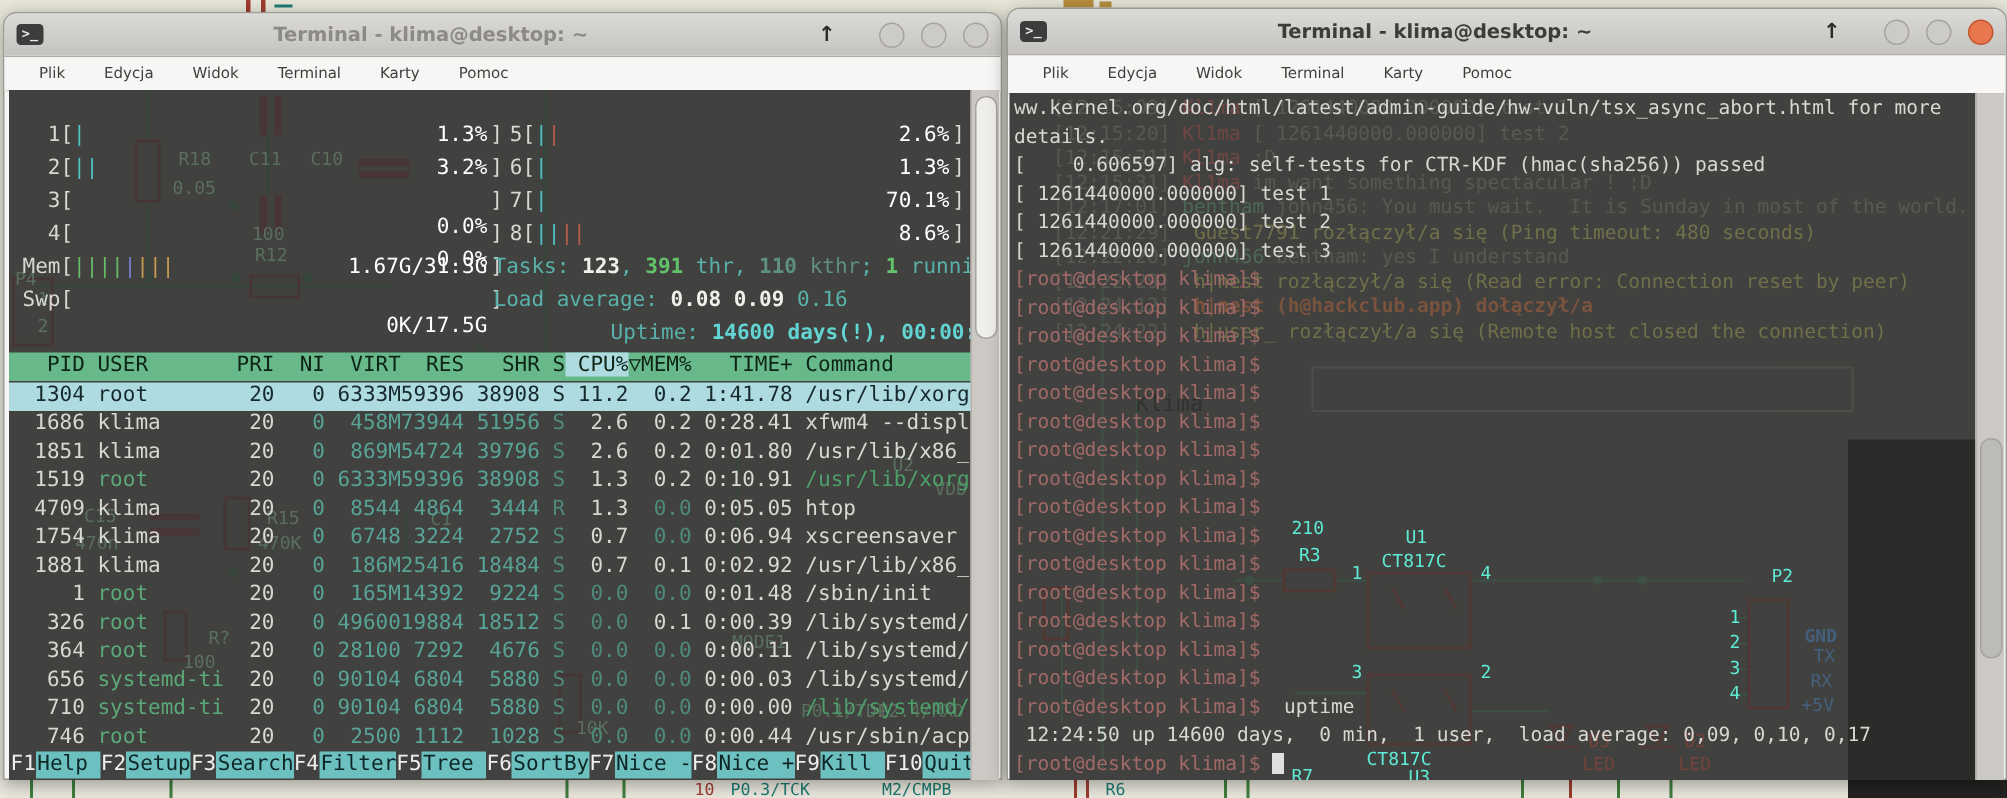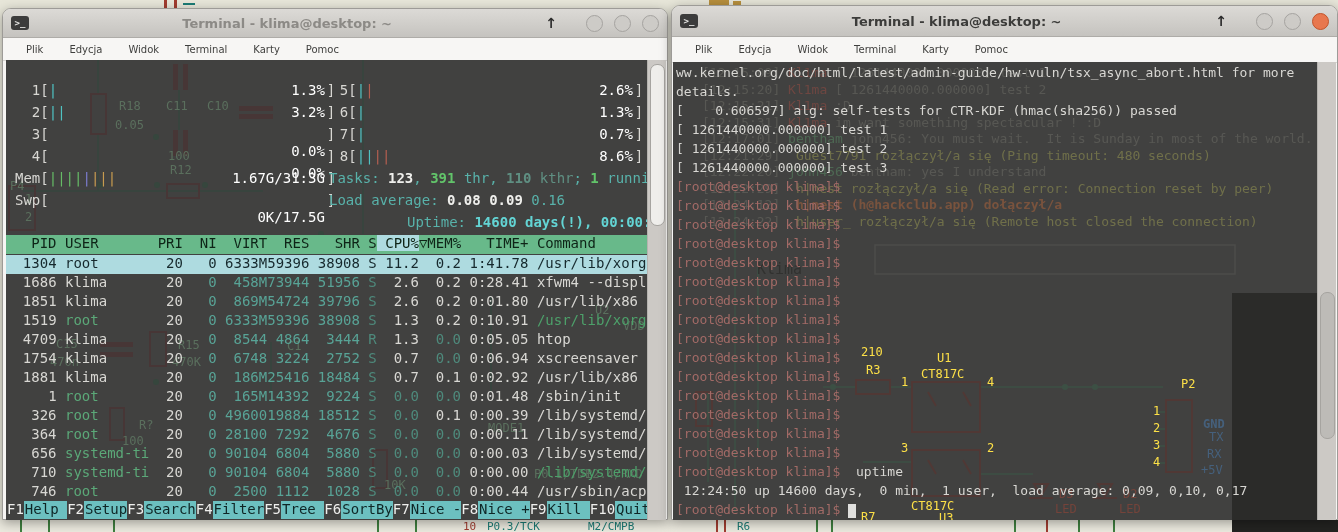--- a/index.html
+++ b/index.html
@@ -28,21 +28,21 @@
   .menu-item{font-size:10px;color:#3f3f3d;padding:0 11px;}
   
   .term{position:absolute;background:#414140;overflow:hidden;}
   .term-left{left:3px;top:51px;width:645px;height:460px;font:14px "DejaVu Sans Mono",monospace;}
   .win-left .term{top:51px;}
   .term-right{left:1px;top:56px;width:644px;height:458px;font:13px "DejaVu Sans Mono",monospace;}
   .tl{position:absolute;white-space:pre;line-height:17px;}
   .ghostsvg{position:absolute;left:0;top:0;opacity:.6;}
   .glabel{position:absolute;font:12px "DejaVu Sans Mono",monospace;white-space:pre;}
   .gl-left{color:#5a6f5d;}
-  .gl-g{color:#fde047;} .gl-b{color:#45607c;} .gl-r{color:#74433a;}
+  .gl-g{color:#5eead4;} .gl-b{color:#45607c;} .gl-r{color:#74433a;}
   .ghost-irc{position:absolute;white-space:pre;opacity:.62;line-height:15px;}
   .gts{color:#66665f;} .gnick{color:#8a4a42;} .gnick2{color:#55805f;}
   .gtxt{color:#666660;} .golive{color:#8c8c50;} .gbrown{color:#9c5e3c;font-weight:bold;}
   .ghost-klima{position:absolute;color:#2e2e2c;font:15px "DejaVu Sans Mono",monospace;opacity:.8;}
   
   .fg{color:#d8d7d3;} .prompt{color:#a26a66;}
   .cursor{display:inline-block;width:1ch;height:14px;background:#e0e0de;vertical-align:middle;}
   .cyan{color:#58b2aa;} .cyanb{color:#63d4d4;font-weight:bold;}
   .whiteb{color:#efefec;font-weight:bold;} .greenb{color:#62c46a;font-weight:bold;}
   .dim{color:#5f8f82;} .dimb{color:#5f8f82;font-weight:bold;}
@@ -184,21 +184,21 @@
           <span class="glabel gl-left" style="left: 482px; top: 407px; margin-left: 46px;">P0.1/TD1</span>
           <span class="glabel gl-left" style="left: 579px; top: 407px;">P2.4/RXD</span>
         </div>
       <div id="htop-lines">
           <div class="tl" style="left: 9px; top: 22px;"><span class="mlabel">1</span><span class="br">[</span><span class="mbar"><span class="mark-c">|</span><span class="mval">1.3%</span></span><span class="br">]</span></div>
           <div class="tl" style="left: 9px; top: 44px;"><span class="mlabel">2</span><span class="br">[</span><span class="mbar"><span class="mark-c">|</span><span class="mark-c">|</span><span class="mval">3.2%</span></span><span class="br">]</span></div>
           <div class="tl" style="left: 9px; top: 66px;"><span class="mlabel">3</span><span class="br">[</span><span class="mbar"><span class="mval">0.0%</span></span><span class="br">]</span></div>
           <div class="tl" style="left: 9px; top: 88px;"><span class="mlabel">4</span><span class="br">[</span><span class="mbar"><span class="mval">0.0%</span></span><span class="br">]</span></div>
           <div class="tl" style="left: 317px; top: 22px;"><span class="mlabel">5</span><span class="br">[</span><span class="mbar"><span class="mark-c">|</span><span class="mark-r">|</span><span class="mval">2.6%</span></span><span class="br">]</span></div>
           <div class="tl" style="left: 317px; top: 44px;"><span class="mlabel">6</span><span class="br">[</span><span class="mbar"><span class="mark-c">|</span><span class="mval">1.3%</span></span><span class="br">]</span></div>
-          <div class="tl" style="left: 317px; top: 66px;"><span class="mlabel">7</span><span class="br">[</span><span class="mbar"><span class="mark-c">|</span><span class="mval">0.7%</span></span><span class="br">]</span></div>
+          <div class="tl" style="left: 317px; top: 66px;"><span class="mlabel">7</span><span class="br">[</span><span class="mbar"><span class="mark-c">|</span><span class="mval">70.1%</span></span><span class="br">]</span></div>
           <div class="tl" style="left: 317px; top: 88px;"><span class="mlabel">8</span><span class="br">[</span><span class="mbar"><span class="mark-c">|</span><span class="mark-c">|</span><span class="mark-r">|</span><span class="mark-r">|</span><span class="mval">8.6%</span></span><span class="br">]</span></div>
           <div class="tl" style="left: 9px; top: 110px;"><span class="mlabel">Mem</span><span class="br">[</span><span class="mbar"><span class="mark-g">|</span><span class="mark-g">|</span><span class="mark-g">|</span><span class="mark-g">|</span><span class="mark-b">|</span><span class="mark-o">|</span><span class="mark-o">|</span><span class="mark-o">|</span><span class="mval">1.67G/31.3G</span></span><span class="br">]</span></div>
           <div class="tl" style="left: 9px; top: 132px;"><span class="mlabel">Swp</span><span class="br">[</span><span class="mbar"><span class="mval">0K/17.5G</span></span><span class="br">]</span></div>
           <div class="tl" style="left: 323px; top: 110px;"><span class="cyan">Tasks: </span><span class="whiteb">123</span><span class="cyan">, </span><span class="greenb">391</span><span class="cyan"> thr</span><span class="cyan">, </span><span class="dimb">110</span><span class="dim"> kthr</span><span class="cyan">; </span><span class="greenb">1</span><span class="cyan"> runni</span></div>
           <div class="tl" style="left: 323px; top: 132px;"><span class="cyan">Load average: </span><span class="whiteb">0.08 </span><span class="whiteb">0.09 </span><span class="cyan">0.16</span></div>
           <div class="tl" style="left: 401px; top: 154px;"><span class="cyan">Uptime: </span><span class="cyanb">14600 days(!), 00:00:00</span></div>
         </div>
       <div id="htop-table">
           <div class="prow hrow" style="top: 175px;"><span class="tc " style="width: 6ch; text-align: right;">PID</span><span class="tc " style="width: 11ch; text-align: left; padding-left: 1ch;">USER</span><span class="tc " style="width: 4ch; text-align: right;">PRI</span><span class="tc " style="width: 4ch; text-align: right;">NI</span><span class="tc " style="width: 6ch; text-align: right;">VIRT</span><span class="tc " style="width: 5ch; text-align: right;">RES</span><span class="tc " style="width: 6ch; text-align: right;">SHR</span><span class="tc " style="width: 2ch; text-align: right;">S</span><span class="tc hsel" style="width: 5ch; text-align: right;">CPU%</span><span class="tc" style="width: 5ch; text-align: right;"><span>▽</span>MEM%</span><span class="tc " style="width: 8ch; text-align: right;">TIME+</span><span class="tc " style="text-align: left; padding-left: 1ch;">Command</span></div>
           <div class="prow sel" style="top: 195px;"><span class="tc cw" style="width: 6ch; text-align: right;">1304</span><span class="tc cg" style="width: 11ch; text-align: left; padding-left: 1ch;">root</span><span class="tc cw" style="width: 4ch; text-align: right;">20</span><span class="tc ct" style="width: 4ch; text-align: right;">0</span><span class="tc ct" style="width: 6ch; text-align: right;">6333M</span><span class="tc ct" style="width: 5ch; text-align: right;">59396</span><span class="tc ct" style="width: 6ch; text-align: right;">38908</span><span class="tc cd" style="width: 2ch; text-align: right;">S</span><span class="tc cw" style="width: 5ch; text-align: right;">11.2</span><span class="tc cw" style="width: 5ch; text-align: right;">0.2</span><span class="tc cw" style="width: 8ch; text-align: right;">1:41.78</span><span class="tc cw" style="text-align: left; padding-left: 1ch;">/usr/lib/xorg</span></div>

